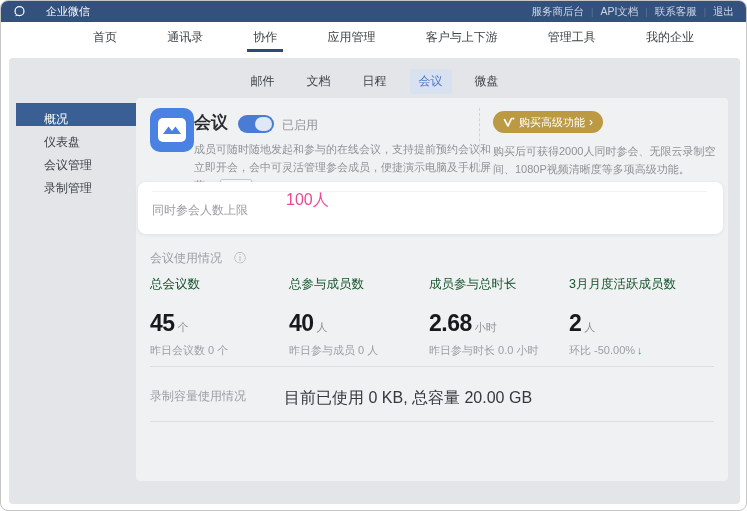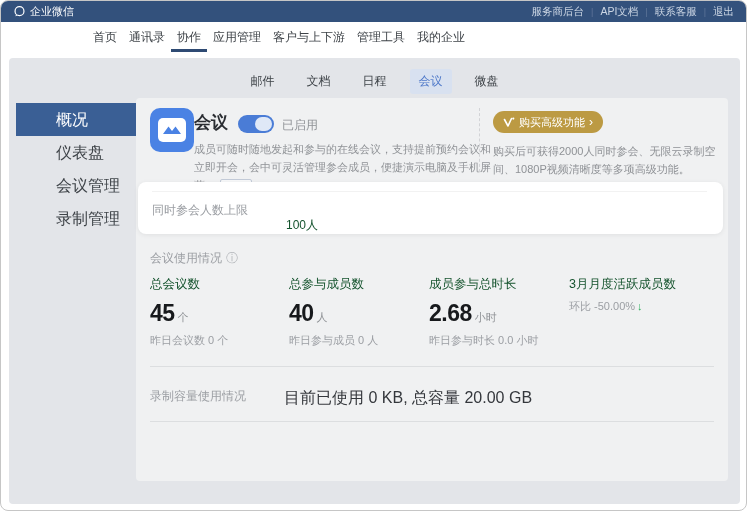--- a/index.html
+++ b/index.html
@@ -5,44 +5,44 @@
   * { margin:0; padding:0; box-sizing:border-box; }
   html,body { background:#fff; }
   body { font-family:"Liberation Sans","DejaVu Sans",sans-serif; width:747px; height:511px; }
 
   .window { position:relative; width:747px; height:511px; background:#fff;
     border:1px solid #c6c6c6; border-radius:8px; overflow:hidden; }
 
   
   .topbar { position:absolute; left:0; top:0; right:0; height:21px; background:#33517c;
     display:flex; align-items:center; justify-content:space-between; padding:0 12px; }
-  .brand { display:flex; align-items:center; gap:4px; color:#fff; font-size:11px; }
+  .brand { display:flex; align-items:center; gap:20px; color:#fff; font-size:11px; }
   .brand svg { display:block; }
   .toplinks { display:flex; align-items:center; gap:7px; font-size:10.5px; color:#ccd6e4; }
   .toplinks .sep { color:#5f7699; font-size:9px; }
   .toplinks a { color:#ccd6e4; text-decoration:none; cursor:pointer; }
 
   
   .mainnav { position:absolute; left:0; top:21px; right:0; height:30px; background:#fff;
-    display:flex; align-items:stretch; padding:0 46px 0 86px; }
+    display:flex; align-items:stretch; justify-content:space-between; padding:0 46px 0 86px; }
   .navitem { position:relative; display:flex; align-items:center; font-size:12px; color:#3e4348; cursor:pointer; padding:0 6px; }
   .navitem.active::after { content:""; position:absolute; left:0; right:0; bottom:0; height:3px; background:#2e4a73; }
 
   
   .panel { position:absolute; left:8px; top:57px; width:731px; height:446px;
     background:#e3e5e9; border-radius:4px; }
 
   
   .subtabs { position:absolute; left:0; right:0; top:11px; display:flex; justify-content:center; gap:14px; }
   .subtab { font-size:12px; color:#3e4348; padding:4px 9px; border-radius:3px; cursor:pointer; }
   .subtab.active { background:#d8e1f0; color:#4f79c9; }
 
   
   .sidebar { position:absolute; left:7px; top:45px; width:120px; }
-  .sideitem { height:33px; line-height:33px; padding-left:40px; font-size:16px; color:#3e4348; cursor:pointer; }
+  .sideitem { height:23px; line-height:33px; padding-left:28px; font-size:12px; color:#3e4348; cursor:pointer; }
   .sideitem.active { background:#3a5f95; color:#fff; }
 
   
   .card { position:absolute; left:127px; top:40px; width:592px; height:383px;
     background:#f0f1f2; border-radius:4px; }
 
   
   .appicon { position:absolute; left:14px; top:10px; width:44px; height:44px; }
   .apptitle { position:absolute; left:58px; top:13px; font-size:17px; font-weight:600; color:#2a2d32; }
   .toggle { position:absolute; left:102px; top:17px; width:36px; height:18px; border-radius:9px;
@@ -59,30 +59,30 @@
   .buybtn { position:absolute; left:357px; top:13px; height:21px; display:inline-flex; align-items:center;
     gap:4px; padding:11px 10px; border-radius:11px; background:#bc9a43; color:#fff; font-size:11px; cursor:pointer; }
   .buybtn .chev { font-size:12px; line-height:1; }
   .buydesc { position:absolute; left:357px; top:44px; width:236px; font-size:11px; line-height:18px; color:#8f9296; }
 
   
   .hlband { position:absolute; left:2px; top:84px; width:585px; height:52px; background:#fff;
     border-radius:8px; box-shadow:0 1px 5px rgba(0,0,0,0.07); }
   .hlband .innerline { position:absolute; left:14px; right:16px; top:9px; border-top:1px solid #f2f2f2; }
   .hl-label { position:absolute; left:14px; top:20px; font-size:12px; color:#9b9ea3; }
-  .hl-value { position:absolute; left:148px; top:35px; font-size:12px; color:#14532d; }
+  .hl-value { position:absolute; left:148px; top:8px; font-size:16px; color:#ec4899; }
 
   
   .usage-title { position:absolute; left:14px; top:152px; font-size:12px; color:#9b9ea3;
-    display:flex; align-items:center; gap:4px; }
+    display:flex; align-items:center; gap:12px; }
   .info-icon { font-size:12px; color:#b4b7bb; font-style:normal; cursor:pointer; }
 
   .stat { position:absolute; width:140px; }
   .stat .t { font-size:12.5px; color:#14532d; }
-  .stat .v { margin-top:7px; font-size:23px; font-weight:700; color:#17191c; letter-spacing:-0.5px; }
+  .stat .v { margin-top:17px; font-size:23px; font-weight:700; color:#17191c; letter-spacing:-0.5px; }
   .stat .u { font-size:11px; font-weight:400; color:#8f9296; margin-left:3px; letter-spacing:0; }
   .stat .s { margin-top:6px; font-size:11px; color:#9b9ea3; }
   .trend-down { color:#2eaf5d; font-size:11px; margin-left:2px; }
 
   .divider { position:absolute; left:14px; right:14px; border-top:1px solid #dcdee0; }
 
   .rec-label { position:absolute; left:14px; top:290px; font-size:12px; color:#9b9ea3; }
   .rec-value { position:absolute; left:148px; top:290px; font-size:16px; color:#34373c; }
 </style>
 </head>
@@ -186,20 +186,21 @@
       </div>
 
       <div class="stat" style="left:293px; top:178px;">
         <div class="t">成员参与总时长</div>
         <div class="v"><span>2.68</span><span class="u">小时</span></div>
         <div class="s">昨日参与时长 0.0 小时</div>
       </div>
 
       <div class="stat" style="left:433px; top:178px;">
         <div class="t">3月月度活跃成员数</div>
+        <div class="v"><span>2</span><span class="u">人</span></div>
         <div class="s"><span>环比 -50.00%</span><span class="trend-down">↓</span></div>
       </div>
 
       <div class="divider" style="top:268px;"></div>
 
       <div class="rec-label">录制容量使用情况</div>
       <div class="rec-value">目前已使用 0 KB, 总容量 20.00 GB</div>
 
       <div class="divider" style="top:323px;"></div>
 

